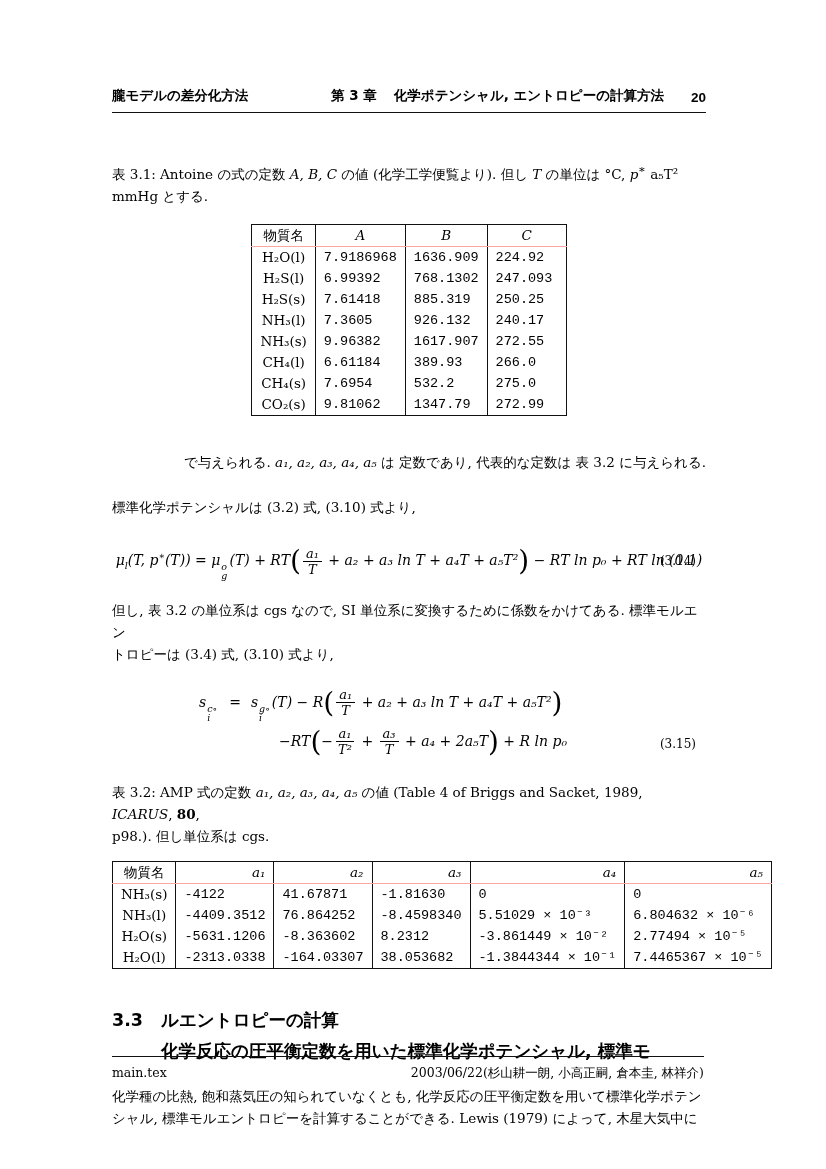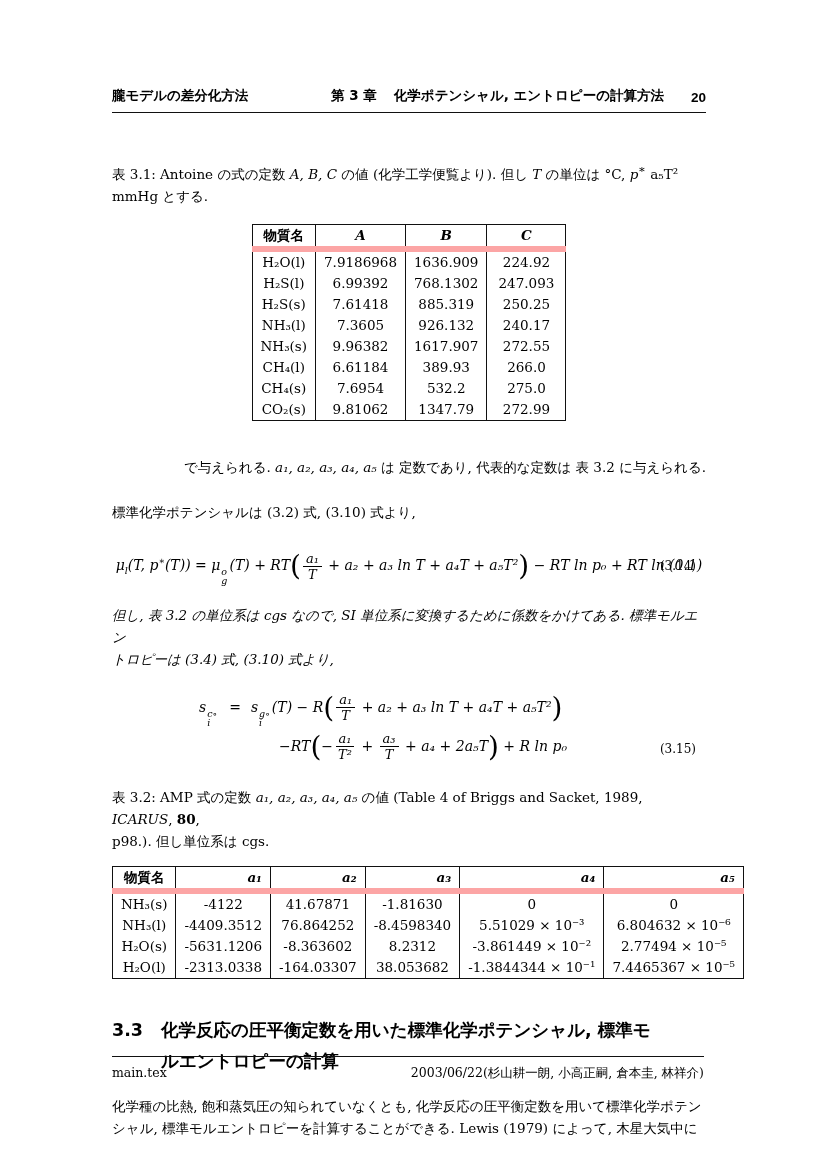--- a/index.html
+++ b/index.html
@@ -28,34 +28,34 @@
   .it{font-style:italic;}
   .bold{font-weight:bold;}
 
   
   table{border-collapse:collapse;font-size:13.5px;}
   .t31{margin:17px auto 0;}
   .t32{margin:14px auto 0;}
   th,td{border-left:1px solid #111;padding:2px 8px;line-height:17px;white-space:nowrap;}
   th:first-child,td:first-child{border-left:none;}
   table{border:1px solid #111;}
-  thead th{border-bottom:6px solid #fca5a5;font-weight:bold;}
+  thead th{border-bottom:1px solid #fca5a5;font-weight:normal;}
   .t31 thead th.mvar{font-style:italic;text-align:center;}
   .t32 thead th.mvar{font-style:italic;text-align:right;}
   th.name,td.name{text-align:center;}
-  td.num{text-align:center;}
+  td.num{text-align:left;font-family:Liberation Mono, monospace;}
   .t31 td.num{min-width:62px;}
   .t32 th.name,.t32 td.name{width:60px;}
   .t32 .c1{width:66px;}.t32 .c2{width:70px;}.t32 .c3{width:74px;}
   .t32 .c4{width:130px;}.t32 .c5{width:128px;}
 
   
   .p1{margin-top:35px;text-align:right;}
   .p2{margin-top:23px;}
-  .p3{margin-top:13px;font-style:italic;}
+  .p3{margin-top:13px;}
   .p4{margin-top:18px;}
 
   
   .equation{position:relative;font-size:14px;}
   .eq314{margin-top:19px;text-align:center;line-height:40px;}
   .m{font-style:italic;}
   .equation sub{font-size:9.5px;}
   .equation sup{font-size:9.5px;}
   .eq-no{position:absolute;right:10px;font-style:normal;font-size:12px;}
   .eq314 .eq-no{top:50%;transform:translateY(-50%);}
@@ -267,22 +267,22 @@
           <td class="num">38.053682</td>
           <td class="num">-1.3844344 × 10⁻¹</td>
           <td class="num">7.4465367 × 10⁻⁵</td>
         </tr>
     </tbody>
   </table>
 
   <div class="section">
     <span class="no">3.3</span>
     <span class="ttl">
+      <div>ルエントロピーの計算</div>
       <div>化学反応の圧平衡定数を用いた標準化学ポテンシャル, 標準モ</div>
-      <div>ルエントロピーの計算</div>
     </span>
   </div>
 
   <div class="para p4">
     <div>化学種の比熱, 飽和蒸気圧の知られていなくとも, 化学反応の圧平衡定数を用いて標準化学ポテン</div>
     <div>シャル, 標準モルエントロピーを計算することができる.  Lewis (1979) によって, 木星大気中に</div>
   </div>
 
 </div>
 

